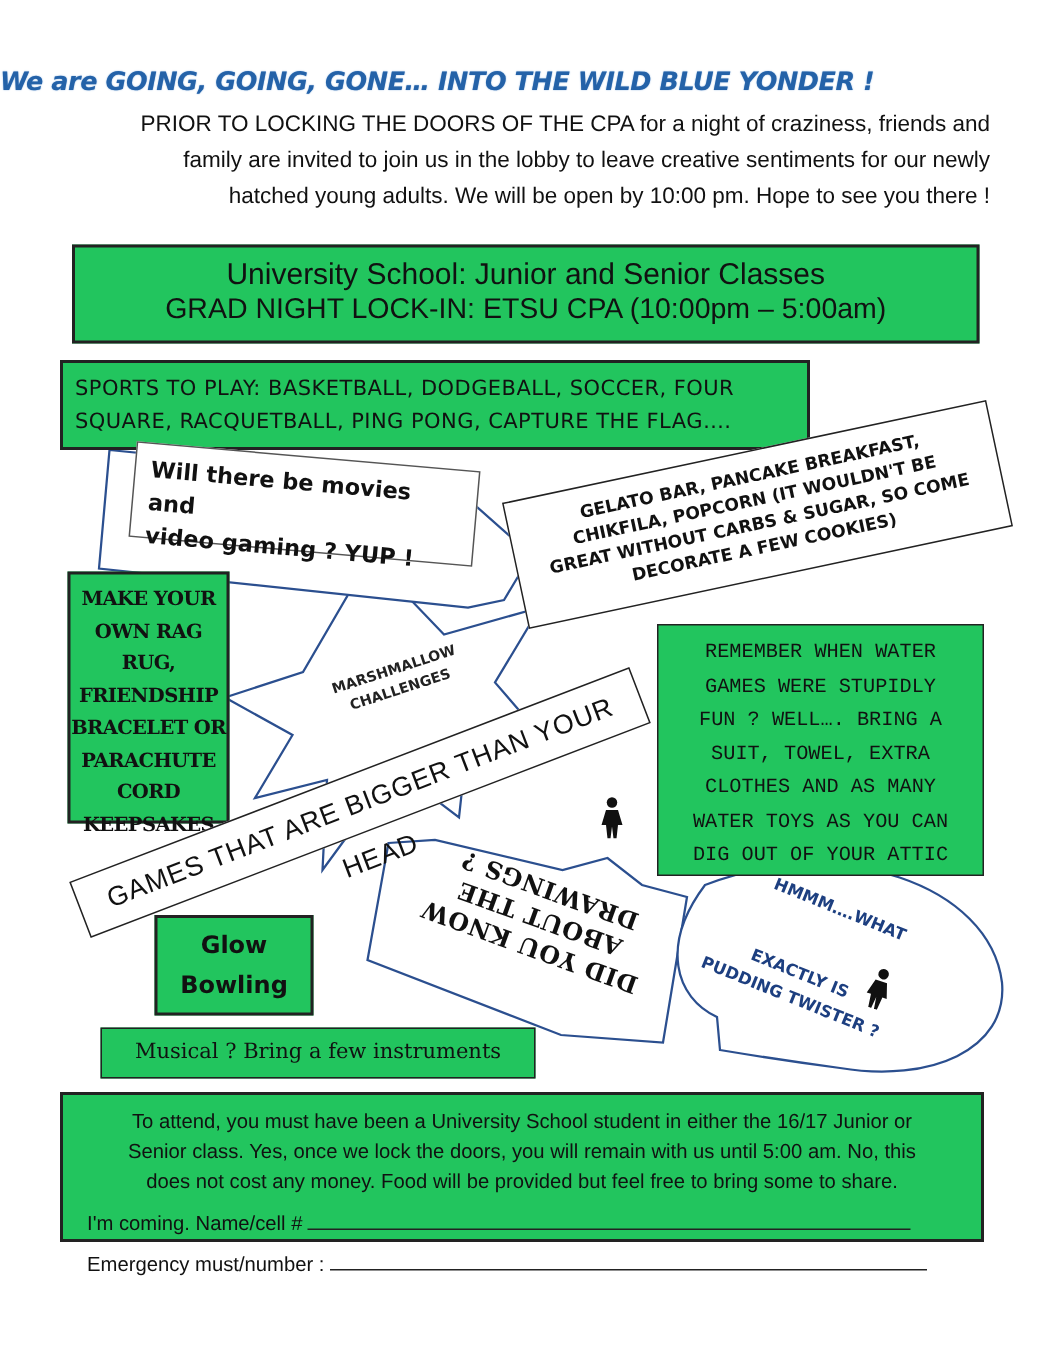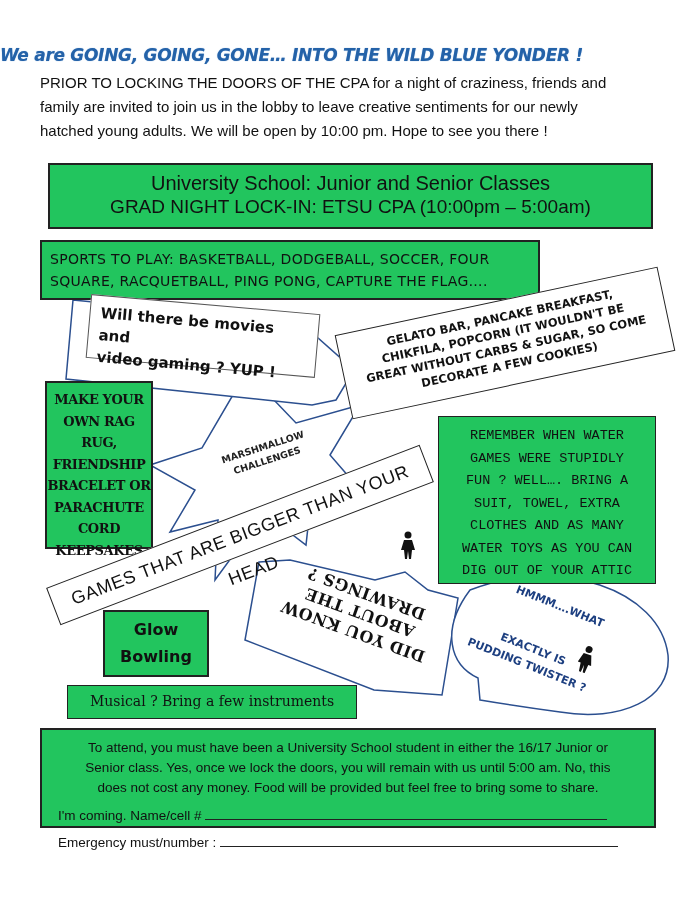--- a/index.html
+++ b/index.html
@@ -1,19 +1,19 @@
 <!DOCTYPE html>
 <html><head>
 <meta charset="utf-8">
 <style>
   html, body { margin:0; padding:0; background:#ffffff; }
   body { width:700px; height:901px; position:relative; overflow:hidden; font-family:"Liberation Sans", sans-serif; color:#111; }
   .abs { position:absolute; }
   .headline { left:0; width:700px; top:45px; font-family:"DejaVu Sans", sans-serif; font-weight:bold; font-style:italic; font-size:17px; color:#2462a8; letter-spacing:-0.3px; text-shadow:0 0 1px #7aa6d8; }
-  .intro { left:40px; width:620px; top:71px; text-align:left; font-family:"Liberation Sans", sans-serif; font-size:15px; line-height:24px; color:#111; }
+  .intro { left:40px; width:620px; top:71px; text-align:right; font-family:"Liberation Sans", sans-serif; font-size:15px; line-height:24px; color:#111; }
   .box { border:2px solid #222; background:#22c55e; box-sizing:border-box; }
   .title-box { left:48px; top:163px; width:605px; height:66px; text-align:center; font-family:"Liberation Sans", sans-serif; }
   .title-box .l1 { font-size:20px; margin-top:6px; line-height:24px; }
   .title-box .l2 { font-size:19px; line-height:24px; }
   .sports { left:40px; top:240px; width:500px; height:60px; font-family:"DejaVu Sans", sans-serif; font-size:14px; line-height:22px; padding:6px 8px; letter-spacing:0.3px; }
   .rag { left:45px; top:381px; width:108px; height:168px; font-family:"DejaVu Serif", serif; font-weight:bold; font-size:13px; line-height:21.5px; text-align:center; padding-top:6px; letter-spacing:-0.4px; }
   .water { left:438px; top:416px; width:218px; height:168px; font-family:Liberation Mono, monospace; font-size:13.5px; line-height:22.5px; text-align:center; padding-top:8px; border-width:1.5px; }
   .glow { left:103px; top:610px; width:106px; height:67px; font-family:"DejaVu Sans", sans-serif; font-weight:bold; font-size:16px; line-height:27px; text-align:center; padding-top:4px; }
   .musical { left:67px; top:685px; width:290px; height:34px; font-family:"DejaVu Serif", serif; font-size:14px; line-height:30px; padding-left:22px; border-width:1.5px; }
   .bottom { left:40px; top:728px; width:616px; height:100px; padding:8px 10px 0 10px; font-family:"Liberation Sans", sans-serif; font-size:13.5px; color:#111; }

